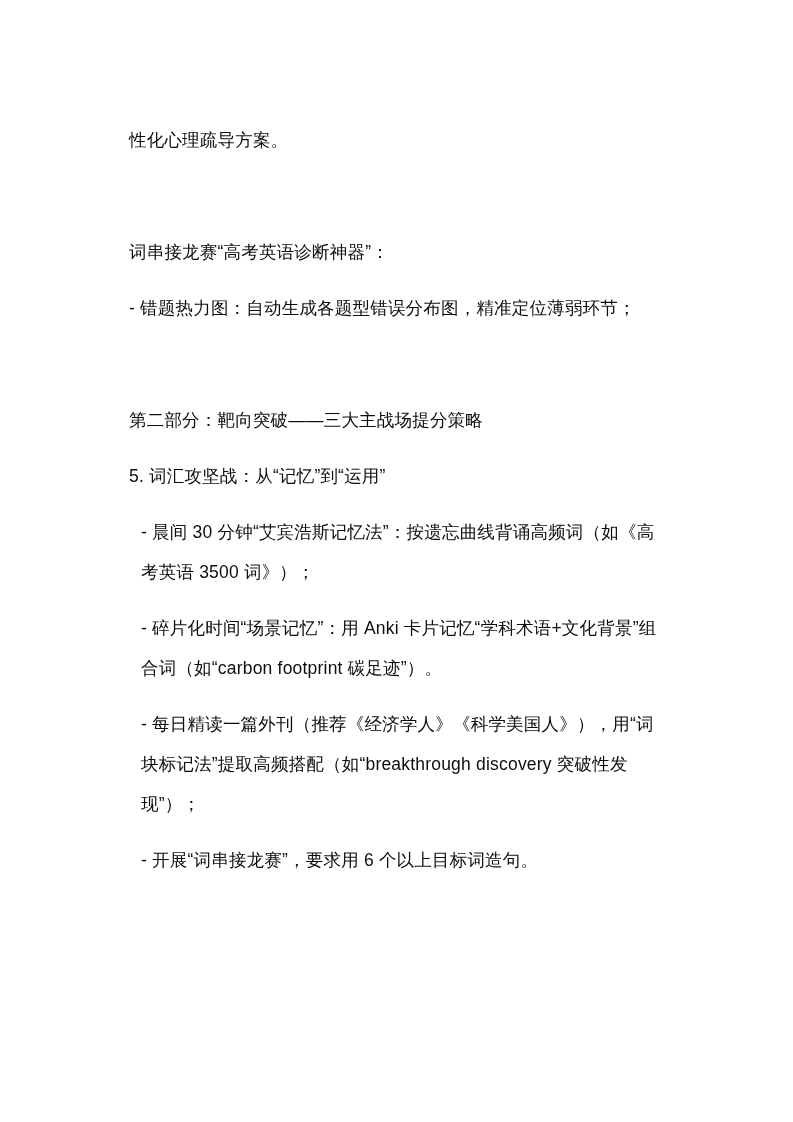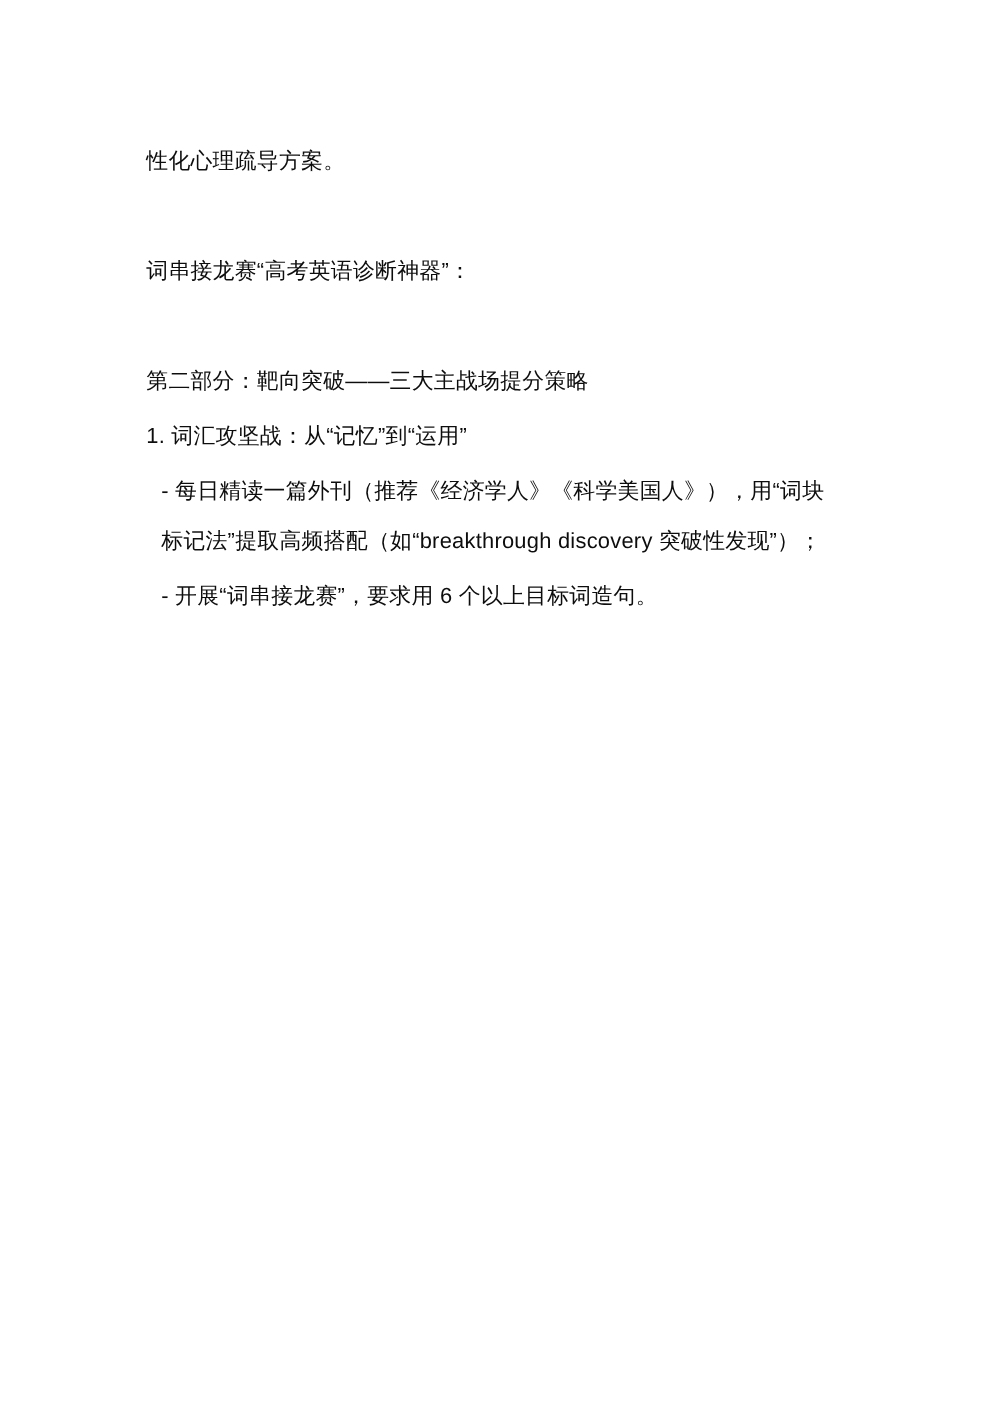--- a/index.html
+++ b/index.html
@@ -20,39 +20,42 @@
     height: 1122px;
     padding: 104px 113px 60px 113px;
     position: relative;
   }
   .doc-body {
     font-size: 17.5px;
     line-height: 40px;
     letter-spacing: 0.2px;
   }
   p {
-    margin: 4px;
+    margin: 16px;
     padding: 0;
     white-space: pre-wrap;
     word-break: break-word;
   }
   .blank {
     height: 40px;
   }
   .indent-1 {
     padding-left: 12px;
   }
 </style>
 </head>
 <body>
 
 <div class="page">
   <div class="doc-body" id="doc-body">
       <p class="">性化心理疏导方案。</p>
       <div class="blank"></div>
       <p class="">词串接龙赛“高考英语诊断神器”：</p>
+      <p class="">- 错题热力图：自动生成各题型错误分布图，精准定位薄弱环节；</p>
       <div class="blank"></div>
       <p class="">第二部分：靶向突破——三大主战场提分策略</p>
-      <p class="">1. 词汇攻坚战：从“记忆”到“运用”</p>
+      <p class="">5. 词汇攻坚战：从“记忆”到“运用”</p>
+      <p class="indent-1">- 晨间 30 分钟“艾宾浩斯记忆法”：按遗忘曲线背诵高频词（如《高考英语 3500 词》）；</p>
+      <p class="indent-1">- 碎片化时间“场景记忆”：用 Anki 卡片记忆“学科术语+文化背景”组合词（如“carbon footprint 碳足迹”）。</p>
       <p class="indent-1">- 每日精读一篇外刊（推荐《经济学人》《科学美国人》），用“词块标记法”提取高频搭配（如“breakthrough discovery 突破性发现”）；</p>
       <p class="indent-1">- 开展“词串接龙赛”，要求用 6 个以上目标词造句。</p>
     </div>
 </div>
 
 </body></html>

